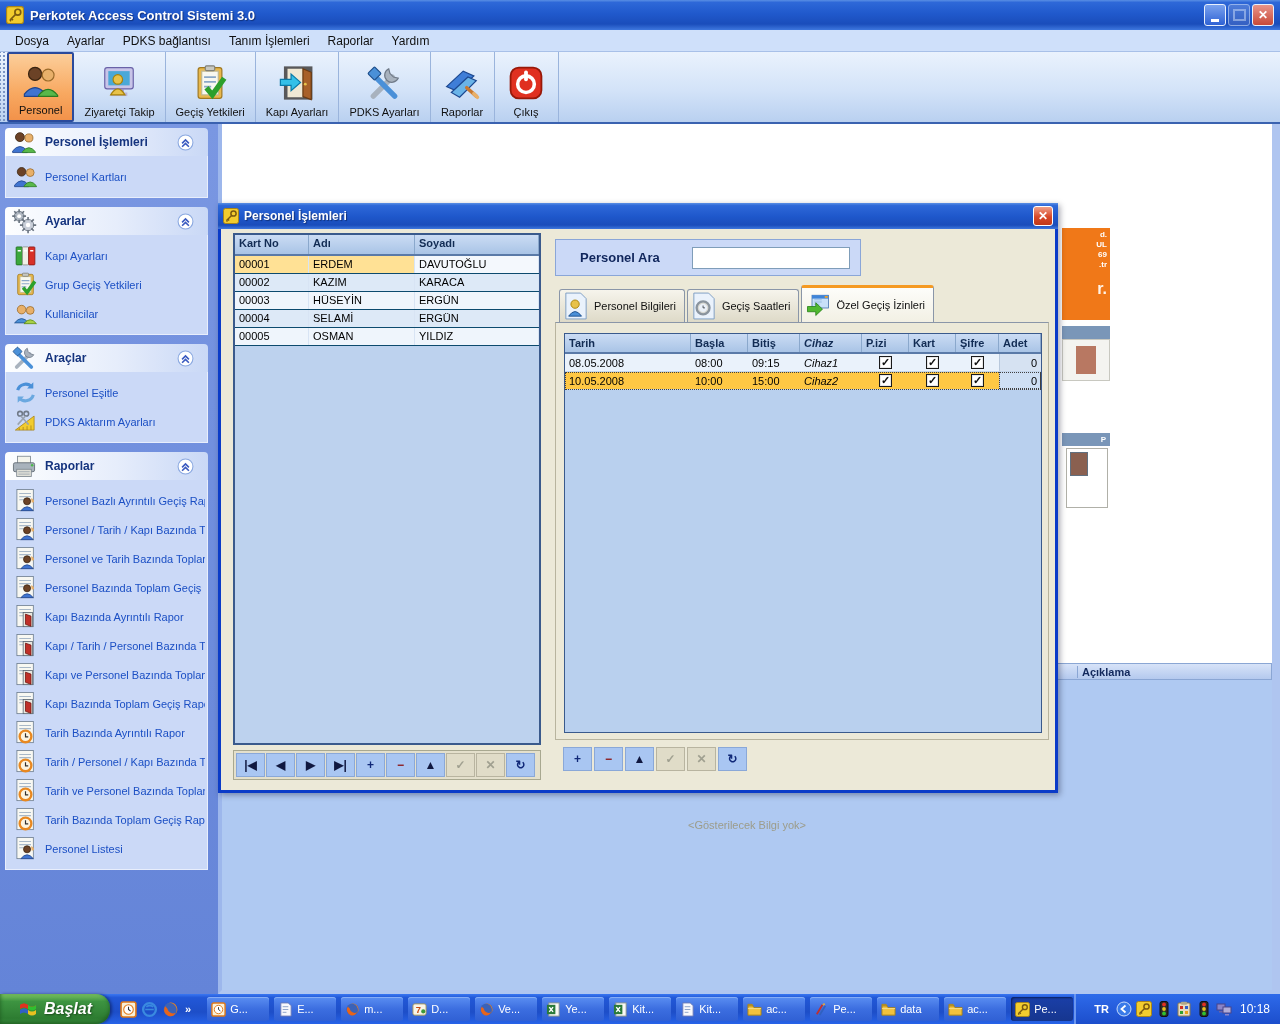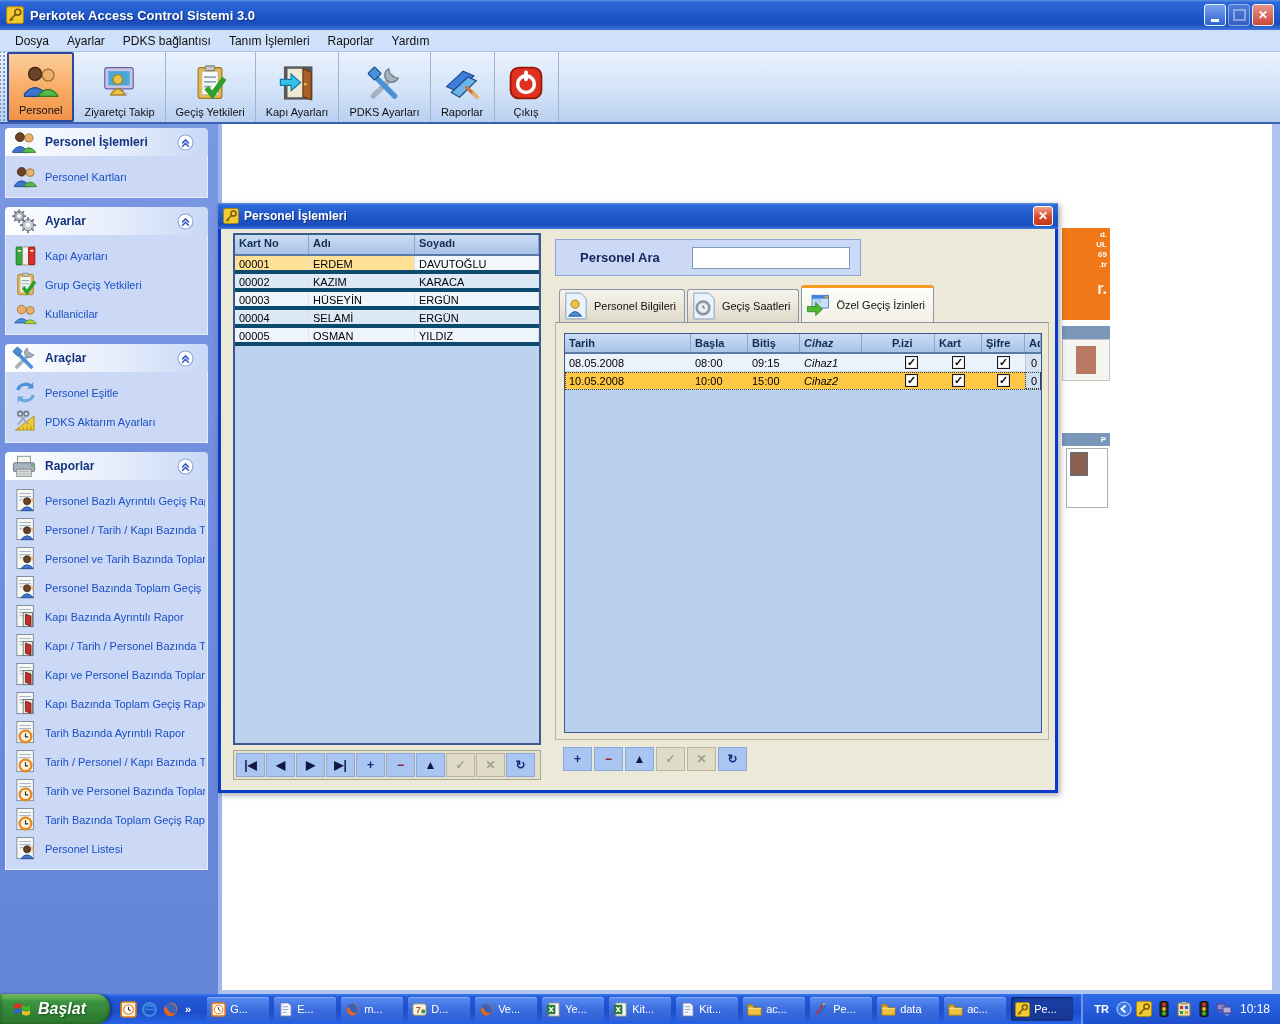--- a/index.html
+++ b/index.html
@@ -90,21 +90,21 @@
   .dlg-titlebar .icon { width:16px; height:16px; margin-right:5px; }
   .dlg-titlebar .dlg-title { color:#fff; font-weight:bold; font-size:12px; text-shadow:1px 1px 1px #10307A; flex:1; }
   .dlg-close { width:20px; height:20px; border-radius:3px; border:1px solid #fff;
     background:linear-gradient(180deg,#F0A088,#D84828 55%,#C03818); color:#fff; font-weight:bold; font-size:12px;
     display:flex; align-items:center; justify-content:center; }
   .dlg-body { position:absolute; left:0; top:26px; width:834px; height:561px; background:#ECE9D8; }
 
   
   #personnel-table { position:absolute; left:12px; top:4px; width:308px; height:512px;
     border:2px solid #3A5A8C; background:#BDD2EE; }
-  .pt-row { display:flex; height:18px; border-bottom:4px solid #0c4a6e; background:#EFF5FC; }
+  .pt-row { display:flex; height:18px; border-bottom:1px solid #0c4a6e; background:#EFF5FC; }
   .pt-row.alt { background:#DDE9F7; }
   .pt-head { display:flex; height:21px; background:linear-gradient(180deg,#CBDCF4,#A9C4E6);
     border-bottom:2px solid #5A7AA8; }
   .pt-head .pt-cell { font-weight:bold; color:#122C54; border-right:1px solid #8AA8CC; }
   .pt-cell { padding:2px 4px; overflow:hidden; white-space:nowrap; font-size:11px; }
   .pt-row .pt-cell { border-right:1px solid #D8E4F4; }
   .pt-cell.c0 { width:74px; } .pt-cell.c1 { width:106px; } .pt-cell.c2 { width:124px; flex:1; }
   .pt-row.sel .pt-cell.hl { background:#FFE195; }
   .pt-row.sel { background:#F4F8FD; }
 
@@ -137,51 +137,51 @@
     background:#ECE9D8; border:1px solid #B8B49E; border-top:1px solid #8A96A8; }
   #perm-grid { position:absolute; left:8px; top:10px; width:478px; height:400px;
     border:1px solid #3A5A8C; background:#B9D0EE; }
   .pg-head { display:flex; height:20px; background:linear-gradient(180deg,#CBDCF4,#A9C4E6); border-bottom:2px solid #5A7AA8; }
   .pg-head .pg-cell { font-weight:bold; color:#122C54; border-right:1px solid #8AA8CC; }
   .pg-row { display:flex; height:18px; background:#EAF2FB; border-bottom:1px solid #C4D6EC; }
   .pg-cell { padding:2px 4px; font-size:11px; white-space:nowrap; overflow:hidden; display:flex; align-items:center; }
   .pg-cell.num { justify-content:flex-end; }
   .pg-cell.ck { justify-content:center; }
   .pg-c0{width:126px;} .pg-c1{width:57px;} .pg-c2{width:52px;} .pg-c3{width:62px;font-style:italic;}
-  .pg-c4{width:47px;margin-left:26px;} .pg-c5{width:47px;} .pg-c6{width:43px;} .pg-c7{width:43px;flex:1;}
+  .pg-c4{width:47px;} .pg-c5{width:47px;} .pg-c6{width:43px;} .pg-c7{width:43px;flex:1;}
   .pg-row.sel { background:#FFC844; outline:1px dotted #404040; outline-offset:-1px; }
   .pg-row .adet { background:#D6E2F2; border-left:1px solid #B8C8DC; }
   .pg-row.sel .adet { background:#CEDFF4; outline:1px dotted #404040; outline-offset:-1px; }
   .checkbox { width:13px; height:13px; background:#fff; border:1px solid #1A1A1A; box-shadow:inset 0 0 0 1px #E8E8E8;
     font-size:11px; line-height:11px; font-weight:bold; text-align:center; color:#101010; }
 
   
   #grid-buttons { position:absolute; left:342px; top:518px; display:flex; gap:2px; }
   #grid-buttons .nv-btn { width:29px; height:24px; }
 
   
   #taskbar { position:absolute; left:0; top:994px; width:1280px; height:30px;
     background:linear-gradient(180deg,#3A77F2 0%,#2258D8 12%,#1D4EC8 60%,#2763E8 100%); display:flex; align-items:center; }
   #start-button { width:110px; height:30px; border-radius:0 14px 14px 0;
     background:linear-gradient(180deg,#7CC462 0%,#3D9441 25%,#2E7D32 80%,#3F9A43 100%);
     box-shadow:inset 0 -2px 4px #1E5A20, 2px 0 3px rgba(0,0,30,.4);
-    display:flex; align-items:center; padding-left:12px; gap:6px; }
+    display:flex; align-items:center; padding-left:18px; gap:6px; }
   #start-button .icon { width:20px; height:20px; }
   #start-button .start-label { color:#fff; font-weight:bold; font-style:italic; font-size:16px; text-shadow:1px 1px 2px #1A4A1C; }
   #quick-launch { display:flex; align-items:center; gap:4px; padding:0 6px 0 10px; }
   #quick-launch .icon { width:17px; height:17px; }
   #quick-launch .overflow { color:#fff; font-size:11px; font-weight:bold; margin-left:2px; }
   #task-buttons { display:flex; gap:5px; margin-left:10px; }
   .task-btn { width:62px; height:24px; border-radius:3px;
     background:linear-gradient(180deg,#5A8EF2,#3C6EE0 50%,#3060D4); box-shadow:inset 0 1px 0 #86ACF6;
     display:flex; align-items:center; padding:0 4px; gap:4px; color:#fff; font-size:11px; }
   .task-btn .icon { width:15px; height:15px; }
   .task-btn span.tlabel { overflow:hidden; white-space:nowrap; }
   .task-btn.active { background:linear-gradient(180deg,#1A3FA8,#16368F); box-shadow:inset 1px 1px 2px #0A1E5A; }
-  #tray { margin-left:auto; height:30px; display:flex; align-items:center; gap:4px; padding:0 10px 0 8px;
+  #tray { margin-left:auto; height:30px; display:flex; align-items:center; gap:4px; padding:0 10px 0 15px;
     background:linear-gradient(180deg,#2E6AEA,#1C4ECC); border-left:2px solid #6A96F0; }
   #tray .lang { color:#fff; font-size:11px; font-weight:bold; padding:1px 3px; }
   #tray .icon { width:16px; height:16px; }
   #tray .time { color:#fff; font-size:12px; margin-left:4px; }
 </style>
 </head>
 <body>
 
 <div id="screen">
 
@@ -611,20 +611,28 @@
         <div>.tr</div>
         <div class="big">r.</div>
       </div>
       <div class="frag-bar"></div>
       <div class="frag-white">
         <div class="frag-img1"></div>
       </div>
       <div class="frag-bar2">P</div>
       <div class="frag-card">
         <div class="frag-photo"></div>
+      </div>
+    </div>
+    <div id="bottom-panel">
+      <div class="bp-header">
+        <span>Açıklama</span>
+      </div>
+      <div class="bp-body">
+        <span>&lt;Gösterilecek Bilgi yok&gt;</span>
       </div>
     </div>
   </div>
 
   <div id="dialog">
     <div class="dlg-titlebar">
       <span class="icon">
           <svg viewBox="0 0 16 16">
             <rect x="0.5" y="0.5" width="15" height="15" rx="2" fill="#F2CC2E" stroke="#A8841A"></rect>
             <circle cx="10.5" cy="5.5" r="2.6" fill="none" stroke="#7A5A10" stroke-width="1.5"></circle>

